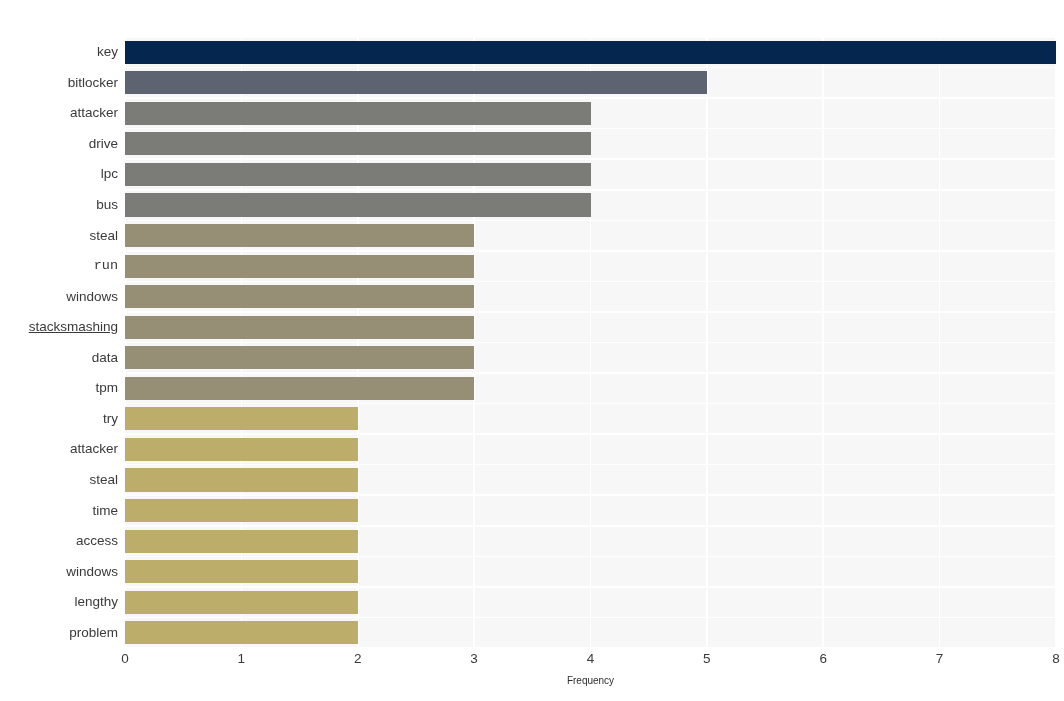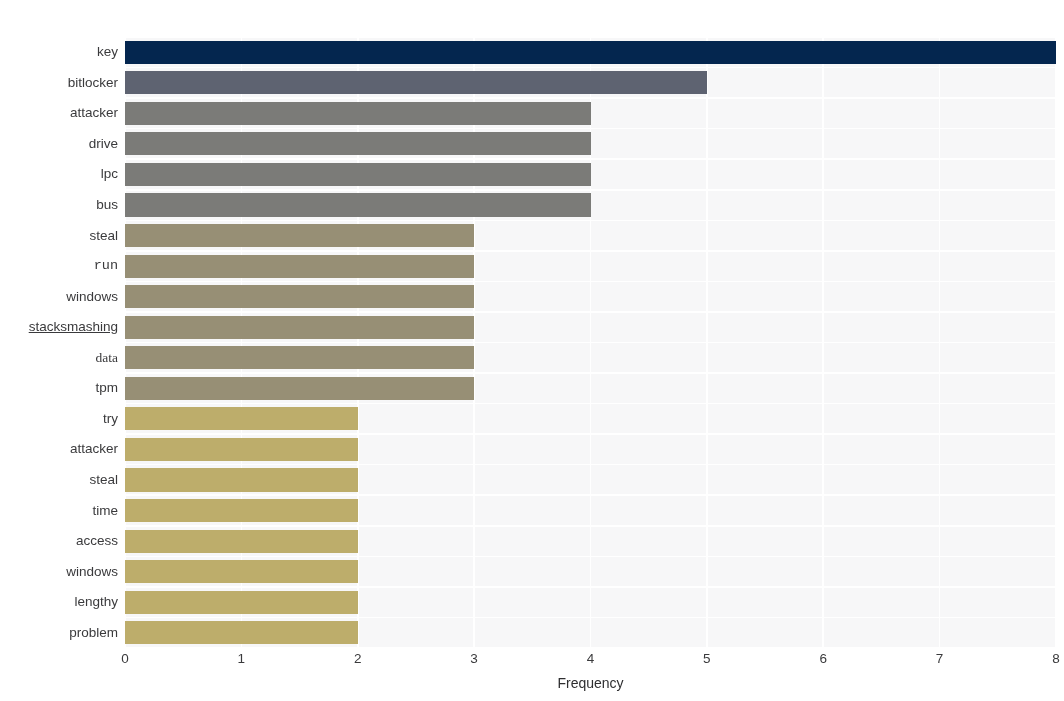--- a/index.html
+++ b/index.html
@@ -105,21 +105,21 @@
     color: #3a3a3c;
     line-height: 1;
     white-space: nowrap;
   }
   #x-axis-label {
     position: absolute;
     left: 125px;
     top: 675px;
     width: 931px;
     text-align: center;
-    font-size: 14px;
+    font-size: 10px;
     color: #2e2e30;
   }
 </style>
 </head>
 <body>
 
 <div id="figure">
 
 
   <div id="plot-area">
@@ -225,21 +225,21 @@
       <div class="y-tick-label" style="top: 8.275px;">key</div>
       <div class="y-tick-label" style="top: 38.825px; text-align: right;">bitlocker</div>
       <div class="y-tick-label" style="top: 69.375px;">attacker</div>
       <div class="y-tick-label" style="top: 99.925px;">drive</div>
       <div class="y-tick-label" style="top: 130.475px;">lpc</div>
       <div class="y-tick-label" style="top: 161.025px;">bus</div>
       <div class="y-tick-label" style="top: 191.575px;">steal</div>
       <div class="y-tick-label" style="top: 222.125px; font-family: Liberation Mono, monospace;">run</div>
       <div class="y-tick-label" style="top: 252.675px;">windows</div>
       <div class="y-tick-label" style="top: 283.225px; text-decoration: underline;">stacksmashing</div>
-      <div class="y-tick-label" style="top: 313.775px; font-family: Liberation Serif, serif;">data</div>
+      <div class="y-tick-label" style="top: 313.775px;">data</div>
       <div class="y-tick-label" style="top: 344.325px;">tpm</div>
       <div class="y-tick-label" style="top: 374.875px;">try</div>
       <div class="y-tick-label" style="top: 405.425px;">attacker</div>
       <div class="y-tick-label" style="top: 435.975px;">steal</div>
       <div class="y-tick-label" style="top: 466.525px;">time</div>
       <div class="y-tick-label" style="top: 497.075px;">access</div>
       <div class="y-tick-label" style="top: 527.625px;">windows</div>
       <div class="y-tick-label" style="top: 558.175px; padding-left: 33px;">lengthy</div>
       <div class="y-tick-label" style="top: 588.725px;">problem</div>
     </div>

